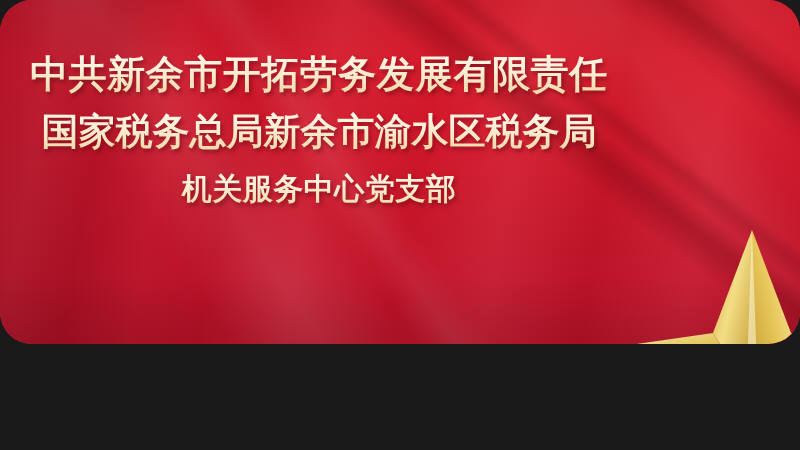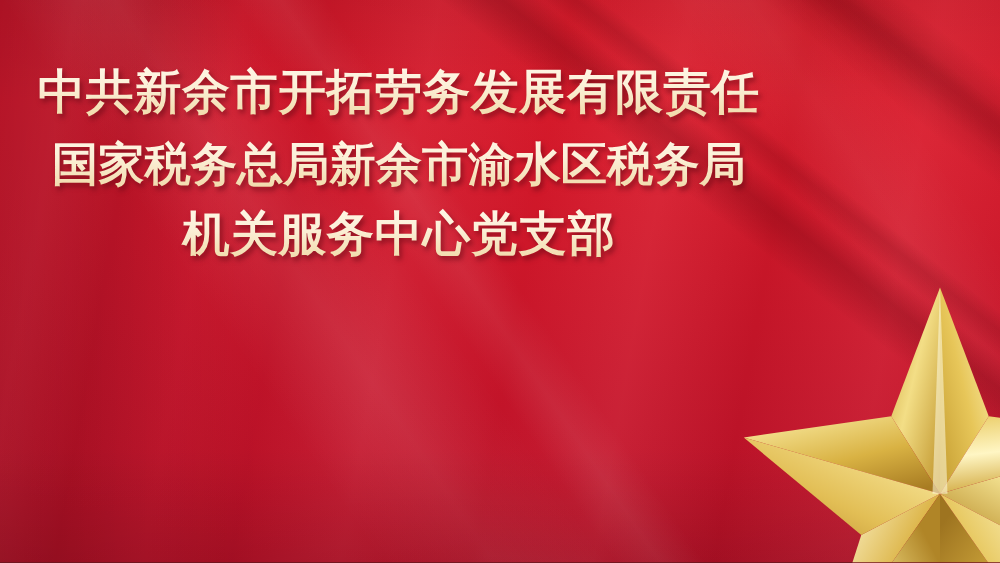--- a/index.html
+++ b/index.html
@@ -4,24 +4,25 @@
 <title>Party Activity Banner</title>
 <style>
   html, body {
     margin: 0;
     padding: 0;
     background: #1a1a1a;
   }
   #stage {
     position: relative;
     width: 800px;
-    height: 450px;
+    height: 344px;
     overflow: hidden;
     font-family: "Liberation Sans", "DejaVu Sans", sans-serif;
     background: #CF1527;
+    border-radius: 32px;
   }
 
   
   .bg-base {
     position: absolute;
     inset: 0;
     background:
       radial-gradient(130% 100% at 78% 6%,  #E01E2D 0%,  #D4182A 34%, #C6142A 70%, #BC1128 100%);
   }
   .bg-sheen-v {
@@ -102,21 +103,21 @@
     background: linear-gradient(180deg, #FFF8EA 0%, #FCF0D8 40%, #F2DDB0 78%, #EBD29C 100%);
     -webkit-background-clip: text;
     background-clip: text;
     color: transparent;
     -webkit-text-fill-color: transparent;
     filter: drop-shadow(2px 3px 2px rgba(95,5,18,0.55));
   }
   .title-line.l1 { font-size: 38px; }
   .title-line.l2 { font-size: 38px; }
   .title-line.l3 { font-size: 37px; letter-spacing: 0px; }
-  .title-line.l4 { font-size: 38px; }
+  .title-line.l4 { font-size: 30px; }
   .title-line.l5 { font-size: 38px; }
 </style>
 </head>
 <body>
 
 <div id="stage">
 
   <div class="bg-base"></div>
   <div class="bg-sheen-v"></div>
 

